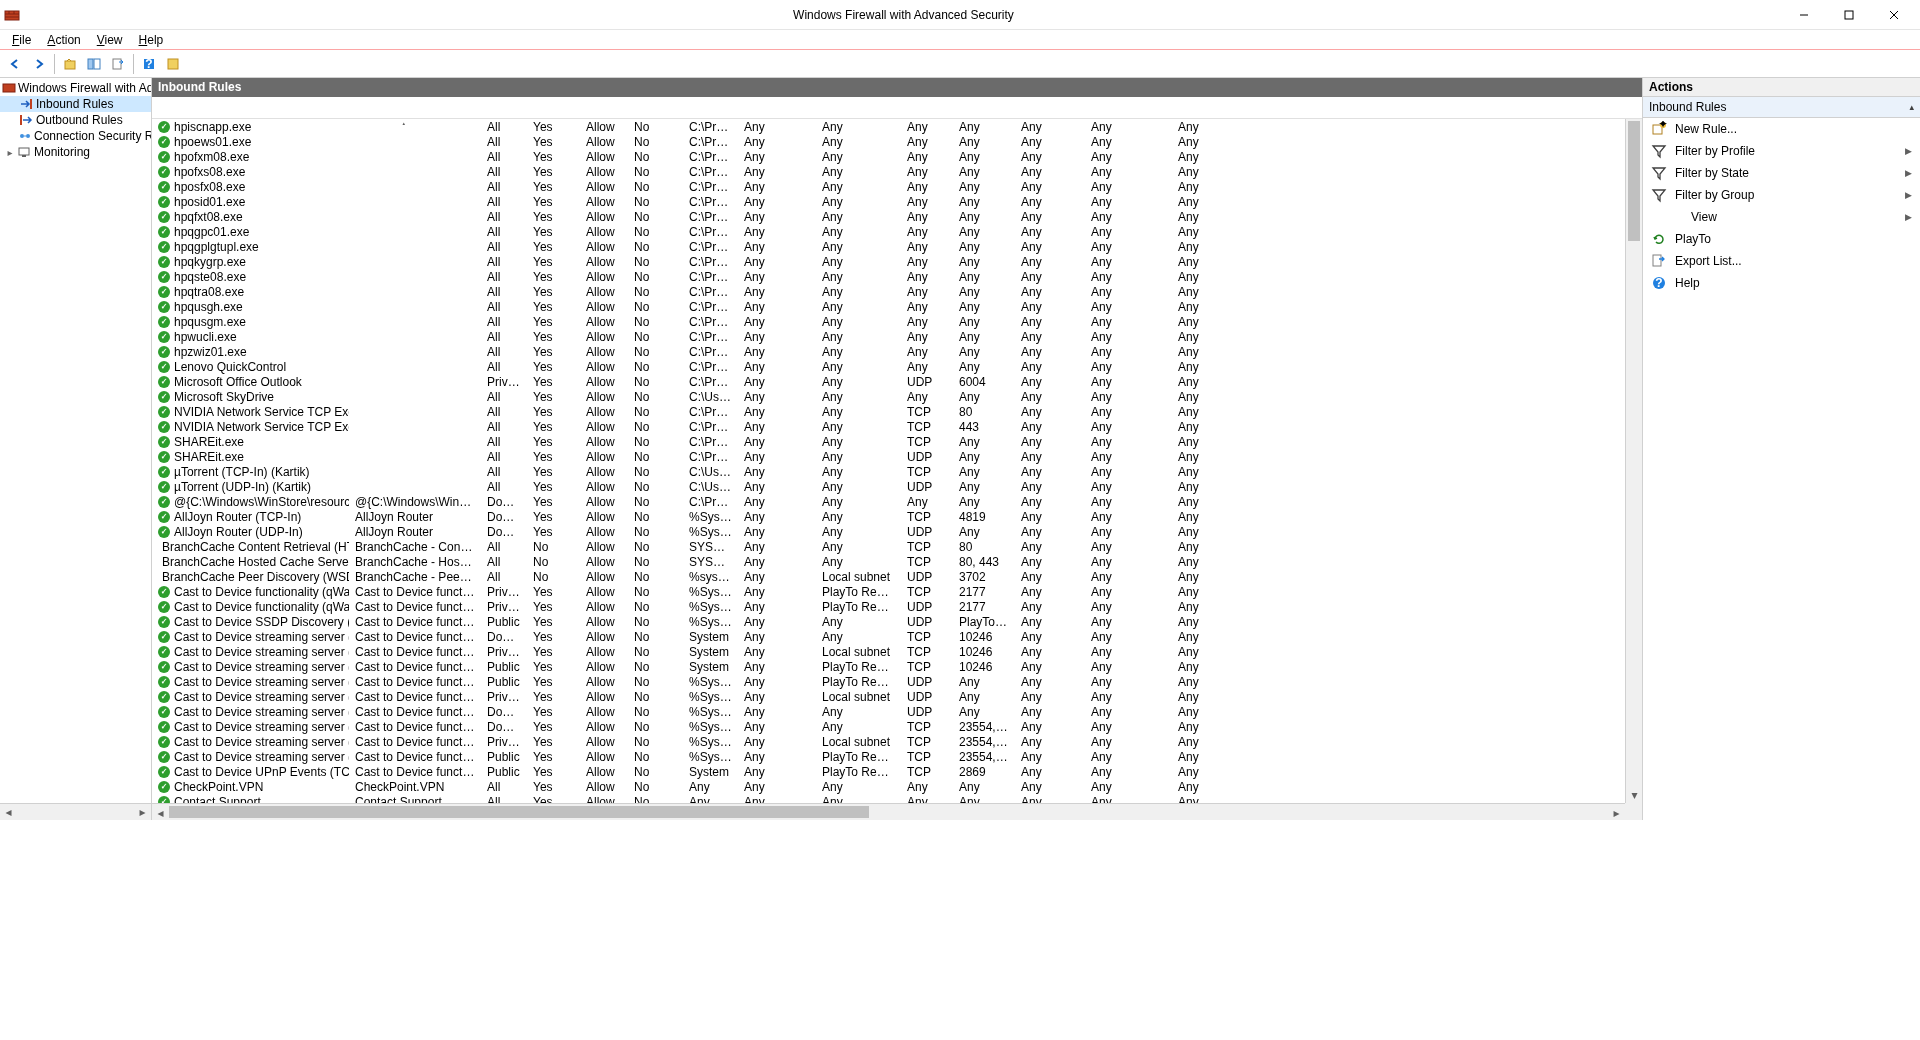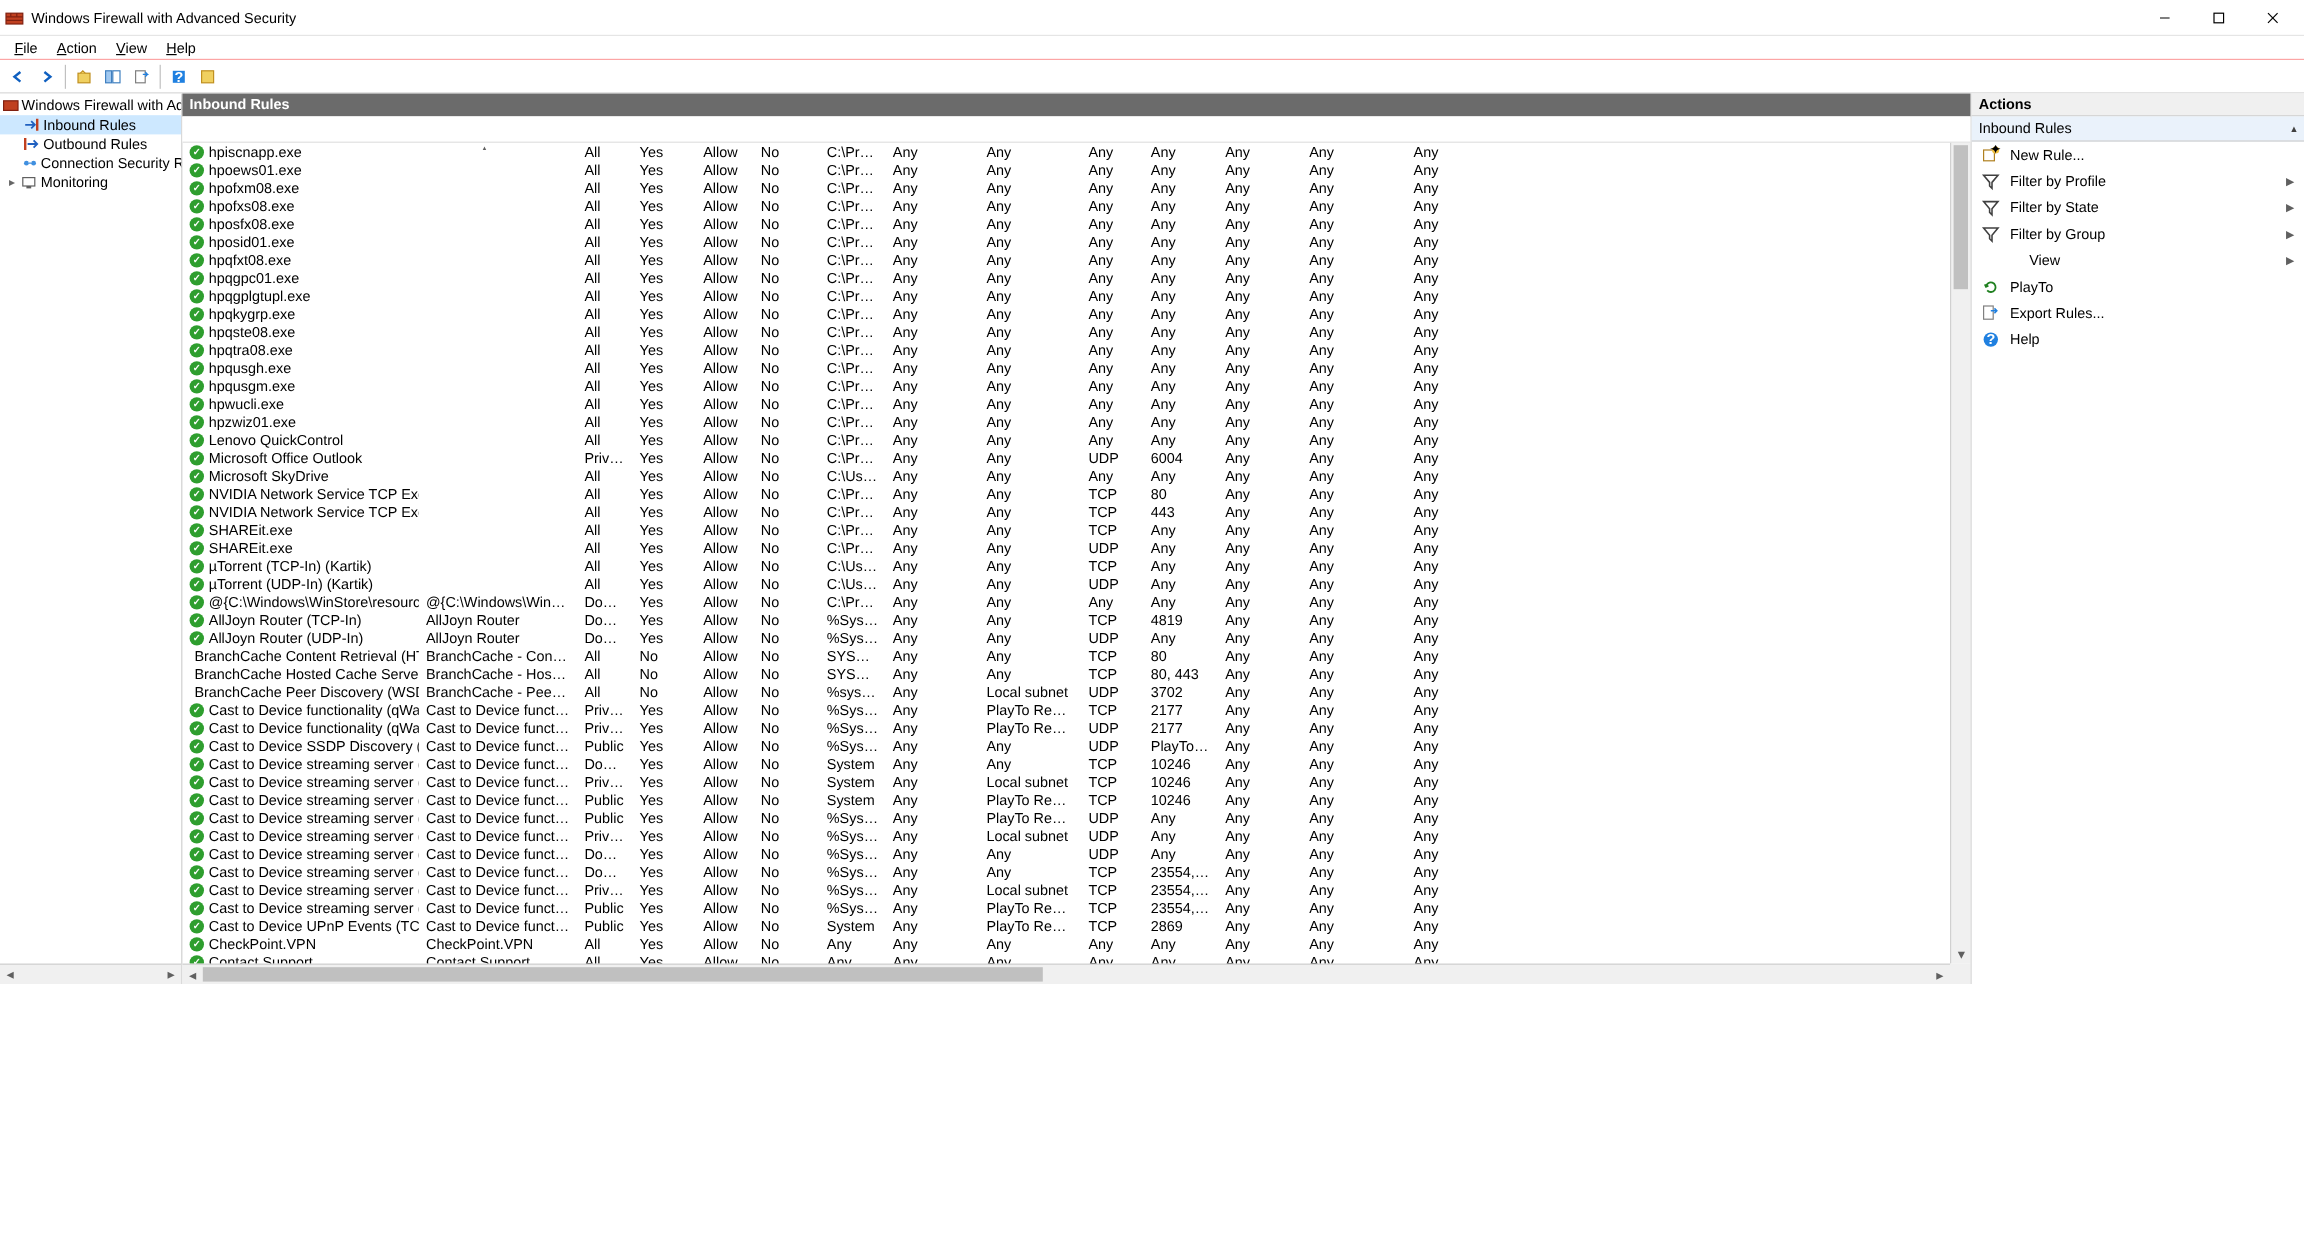--- a/index.html
+++ b/index.html
@@ -1,21 +1,21 @@
 <!DOCTYPE html>
 <html><head>
 <meta charset="utf-8">
 <style>
 * { margin:0; padding:0; box-sizing:border-box; font-family:"Segoe UI", Tahoma, sans-serif; font-size:12px; }
 html,body { width:1920px; height:1040px; background:#fff; overflow:hidden; }
 
 
 .titlebar { height:30px; display:flex; align-items:center; padding:0 4px; background:#fff; border-bottom:1px solid #e5e5e5; }
 .titlebar .icon { width:16px; height:16px; margin-right:6px; display:flex; align-items:center; justify-content:center; }
-.titlebar .title { flex:1; }
+.titlebar .title { flex:1;text-align:center; }
 .winbtns { display:flex; }
 .winbtn { width:45px; height:30px; display:flex; align-items:center; justify-content:center; }
 
 
 .menubar { height:20px; display:flex; align-items:center; padding:0 4px; background:#fff; border-bottom:1px solid #fca5a5; }
 .menuitem { padding:2px 8px; }
 .menuitem u { text-decoration:underline; }
 
 
 .toolbar { height:28px; display:flex; align-items:center; padding:2px 4px; background:#fff; border-bottom:1px solid #d0d0d0; gap:2px; }
@@ -1184,21 +1184,21 @@
           </span>
           <span>PlayTo</span>
         </div>
         <div class="action-item">
           <span class="aicon">
             <svg width="16" height="16">
               <rect x="2" y="2" width="8" height="11" fill="#fff" stroke="#808080"></rect>
               <path d="M8 6 L13 6 M11 4 L13 6 L11 8" fill="none" stroke="#2080e0" stroke-width="1.3"></path>
             </svg>
           </span>
-          <span>Export Rules...</span>
+          <span>Export List...</span>
         </div>
         <div class="action-item">
           <span class="aicon">
             <svg width="16" height="16">
               <circle cx="8" cy="8" r="6" fill="#2080e0"></circle>
               <text x="8" y="12" text-anchor="middle" fill="#fff" font-size="10" font-weight="bold">?</text>
             </svg>
           </span>
           <span>Help</span>
         </div>

